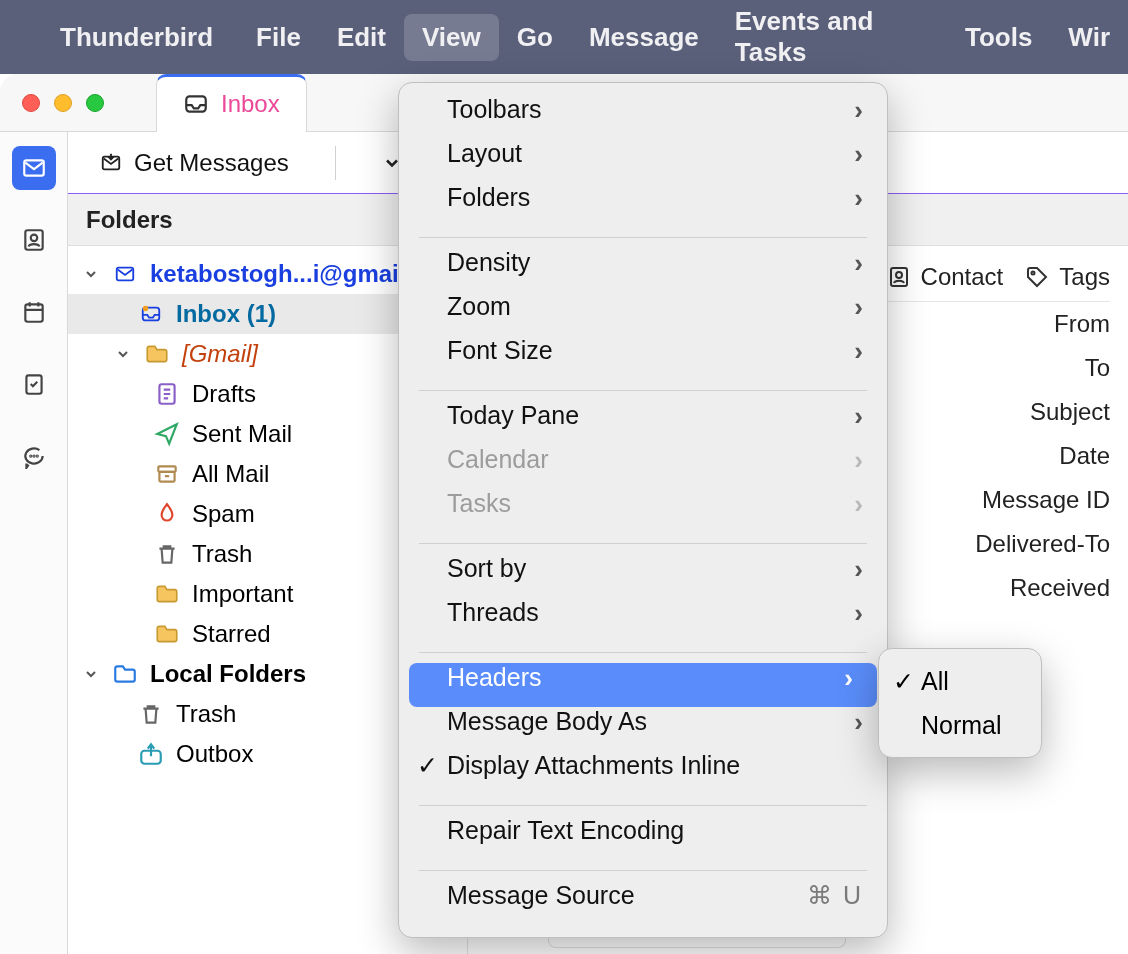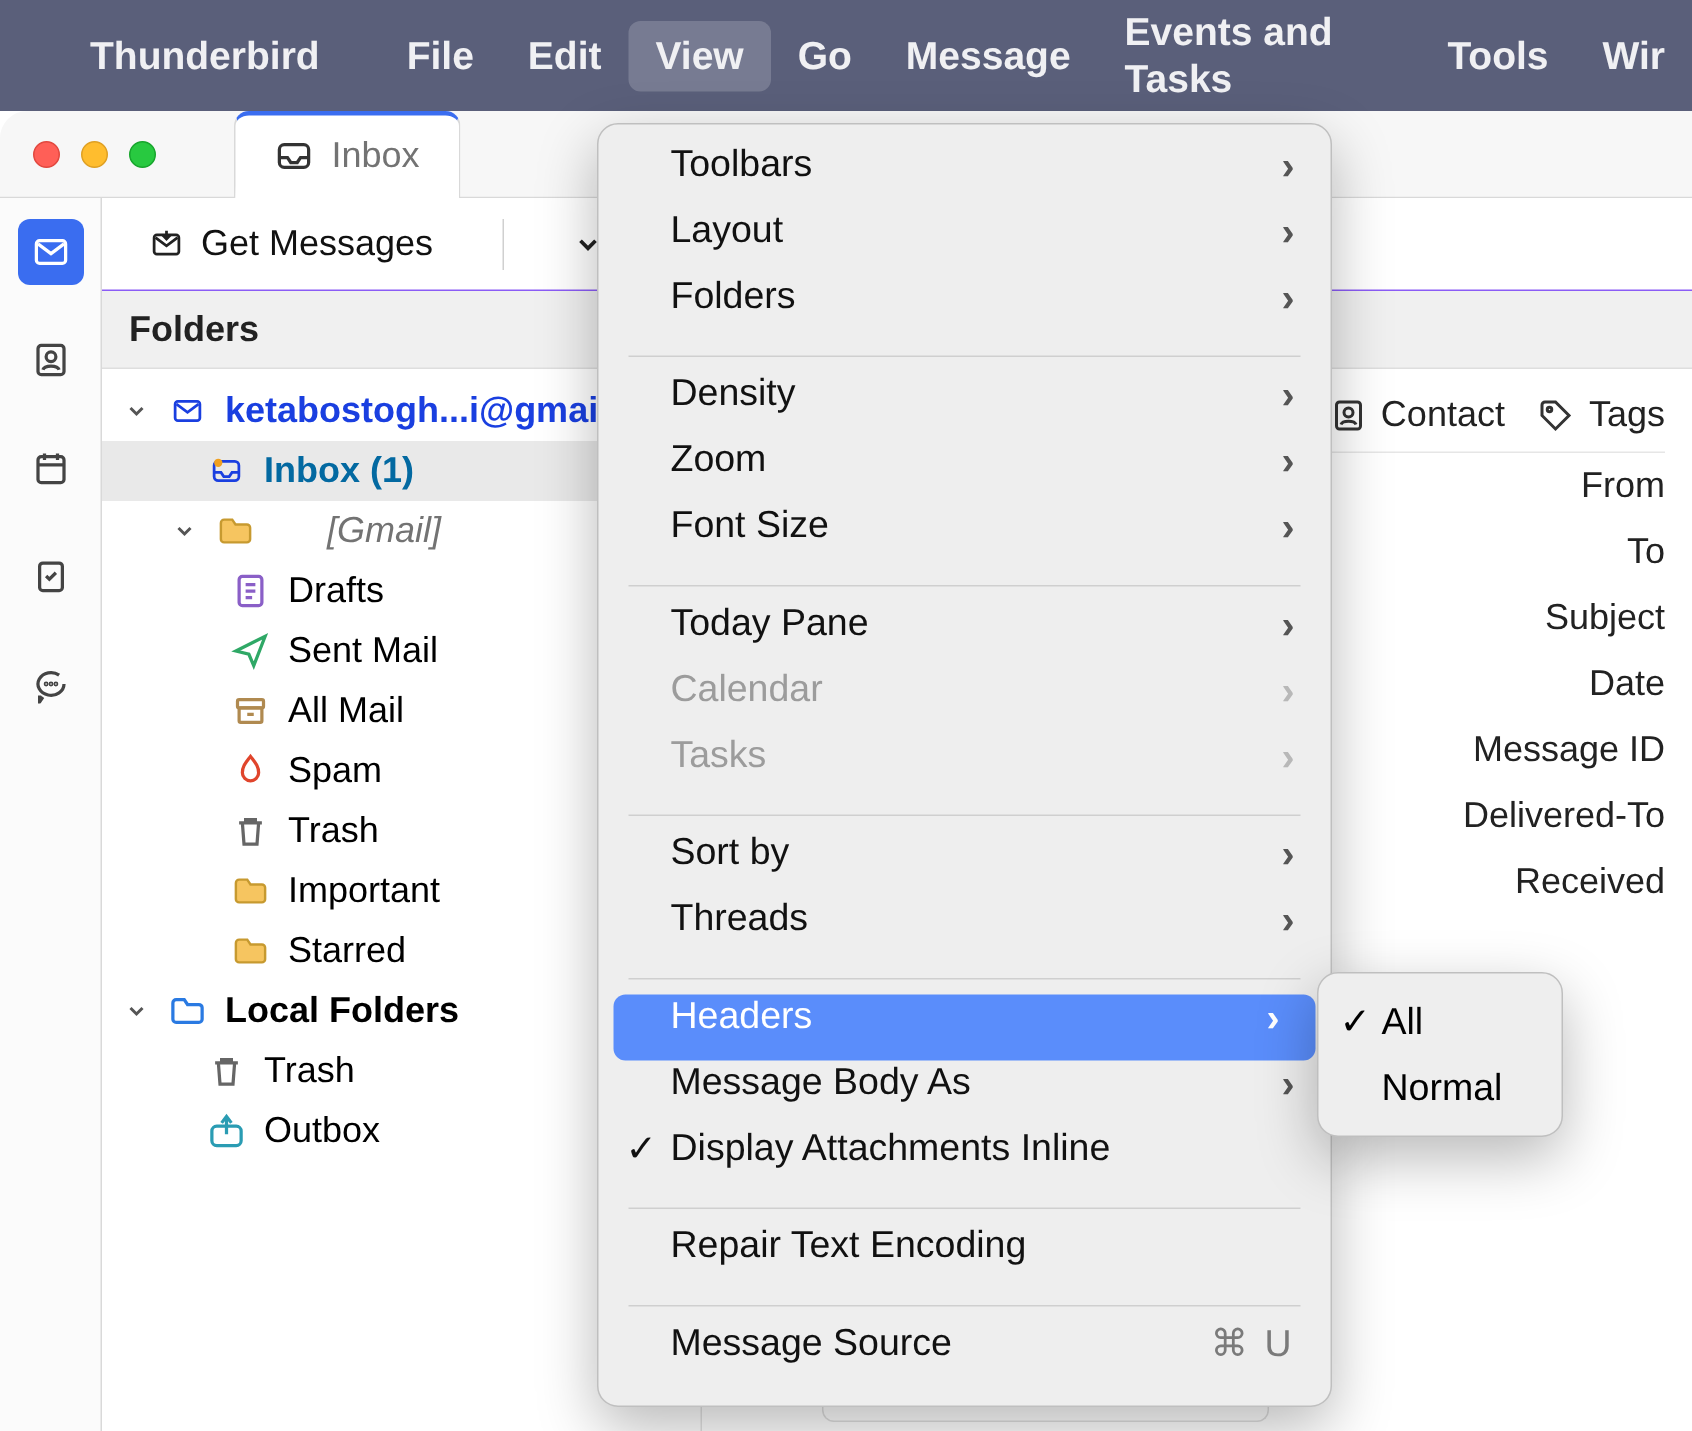--- a/index.html
+++ b/index.html
@@ -7,21 +7,21 @@
 
   
   .menubar {
     height: 74px; width: 100%;
     background: #5a5f7a;
     display: flex; align-items: center;
     color: #f0f0f3; font-size: 26px; font-weight: 600;
     padding-left: 30px; gap: 0;
   }
   .apple { font-size: 32px; margin-right: 30px; }
-  .appname { font-weight: 800; margin-right: 40px; }
+  .appname { font-weight: 800; margin-right: 25px; }
   .menubar .m { padding: 8px 18px; border-radius: 8px; font-weight: 600; cursor: default; }
   .menubar .m.active { background: rgba(255,255,255,0.18); }
 
   
   .win {
     position: absolute; left: 0; top: 74px; right: 0; bottom: 0;
     background: #fff; border-top-left-radius: 18px;
   }
   .titlebar {
     height: 58px; display: flex; align-items: center;
@@ -32,21 +32,21 @@
   .traffic { display: flex; gap: 14px; padding: 0 22px; }
   .tl { width: 18px; height: 18px; border-radius: 50%; }
   .tl.r { background:#ff5f57; border:1px solid #e1483f; }
   .tl.y { background:#ffbd2e; border:1px solid #dfa023; }
   .tl.g { background:#28c940; border:1px solid #17a52c; }
   .tab {
     display:flex; align-items:center; gap:12px;
     height:58px; padding:0 26px; background:#fff;
     border:1px solid #d9d9d9; border-bottom:none;
     border-top-left-radius:10px; border-top-right-radius:10px;
-    font-size:24px; color:#737373; margin-left:30px;
+    font-size:24px; color:#ec4899; margin-left:30px;
     border-top: 3px solid #3a6df0;
   }
 
   
   .content { display:flex; height: calc(100% - 58px); }
 
   .spaces { width: 68px; background:#fbfbfb; border-right:1px solid #d9d9d9;
     display:flex; flex-direction:column; align-items:center; padding-top:14px; gap:28px; }
   .spaces .sp { width:44px; height:44px; border-radius:8px; display:flex; align-items:center; justify-content:center; color:#444; }
   .spaces .sp.active { background:#3a6df0; color:#fff; }
@@ -73,21 +73,21 @@
   .body-row { display:flex; flex:1; min-height:0; }
   .folders { width:400px; border-right:1px solid #e3e3e3; padding-top:8px; font-size:24px; }
   .folders .row { display:flex; align-items:center; gap:12px; height:40px; padding-left:14px; }
   .folders .row.lvl1 { padding-left:14px; }
   .folders .row.lvl2 { padding-left:50px; }
   .folders .row.lvl3 { padding-left:86px; }
   .folders .row .chev { width:18px; display:inline-flex; justify-content:center; color:#666; }
   .folders .row.sel { background:#e9e9e9; }
   .folders .acct { color:#1a3fe0; font-weight:800; }
   .folders .inbox { color:#0369a1; font-weight:800; }
-  .folders .muted { color:#737373; font-style:italic;margin-left:36px; }
+  .folders .muted { color:#c2410c; font-style:italic; }
 
   .reading { flex:1; background:#fff; padding:16px 18px 0 0; font-size:24px; color:#222; }
   .reading .hdr-toolbar { display:flex; justify-content:flex-end; gap:22px; height:40px; align-items:center; border-bottom:1px solid #e6e6e6; padding-bottom:10px;}
   .hdr-btn { display:flex; align-items:center; gap:10px; font-size:24px; }
   .reading .hdr-row { display:flex; justify-content:flex-end; height:44px; align-items:center; padding-right:0; font-size:24px; }
 
   .bottom-icons { position:absolute; left:480px; bottom:6px; height:44px;
     display:flex; align-items:center; gap:54px; font-size:24px; color:#555; border:1px solid #e0e0e0; border-top:none; padding:0 24px; border-radius:0 0 8px 8px; }
 
   

